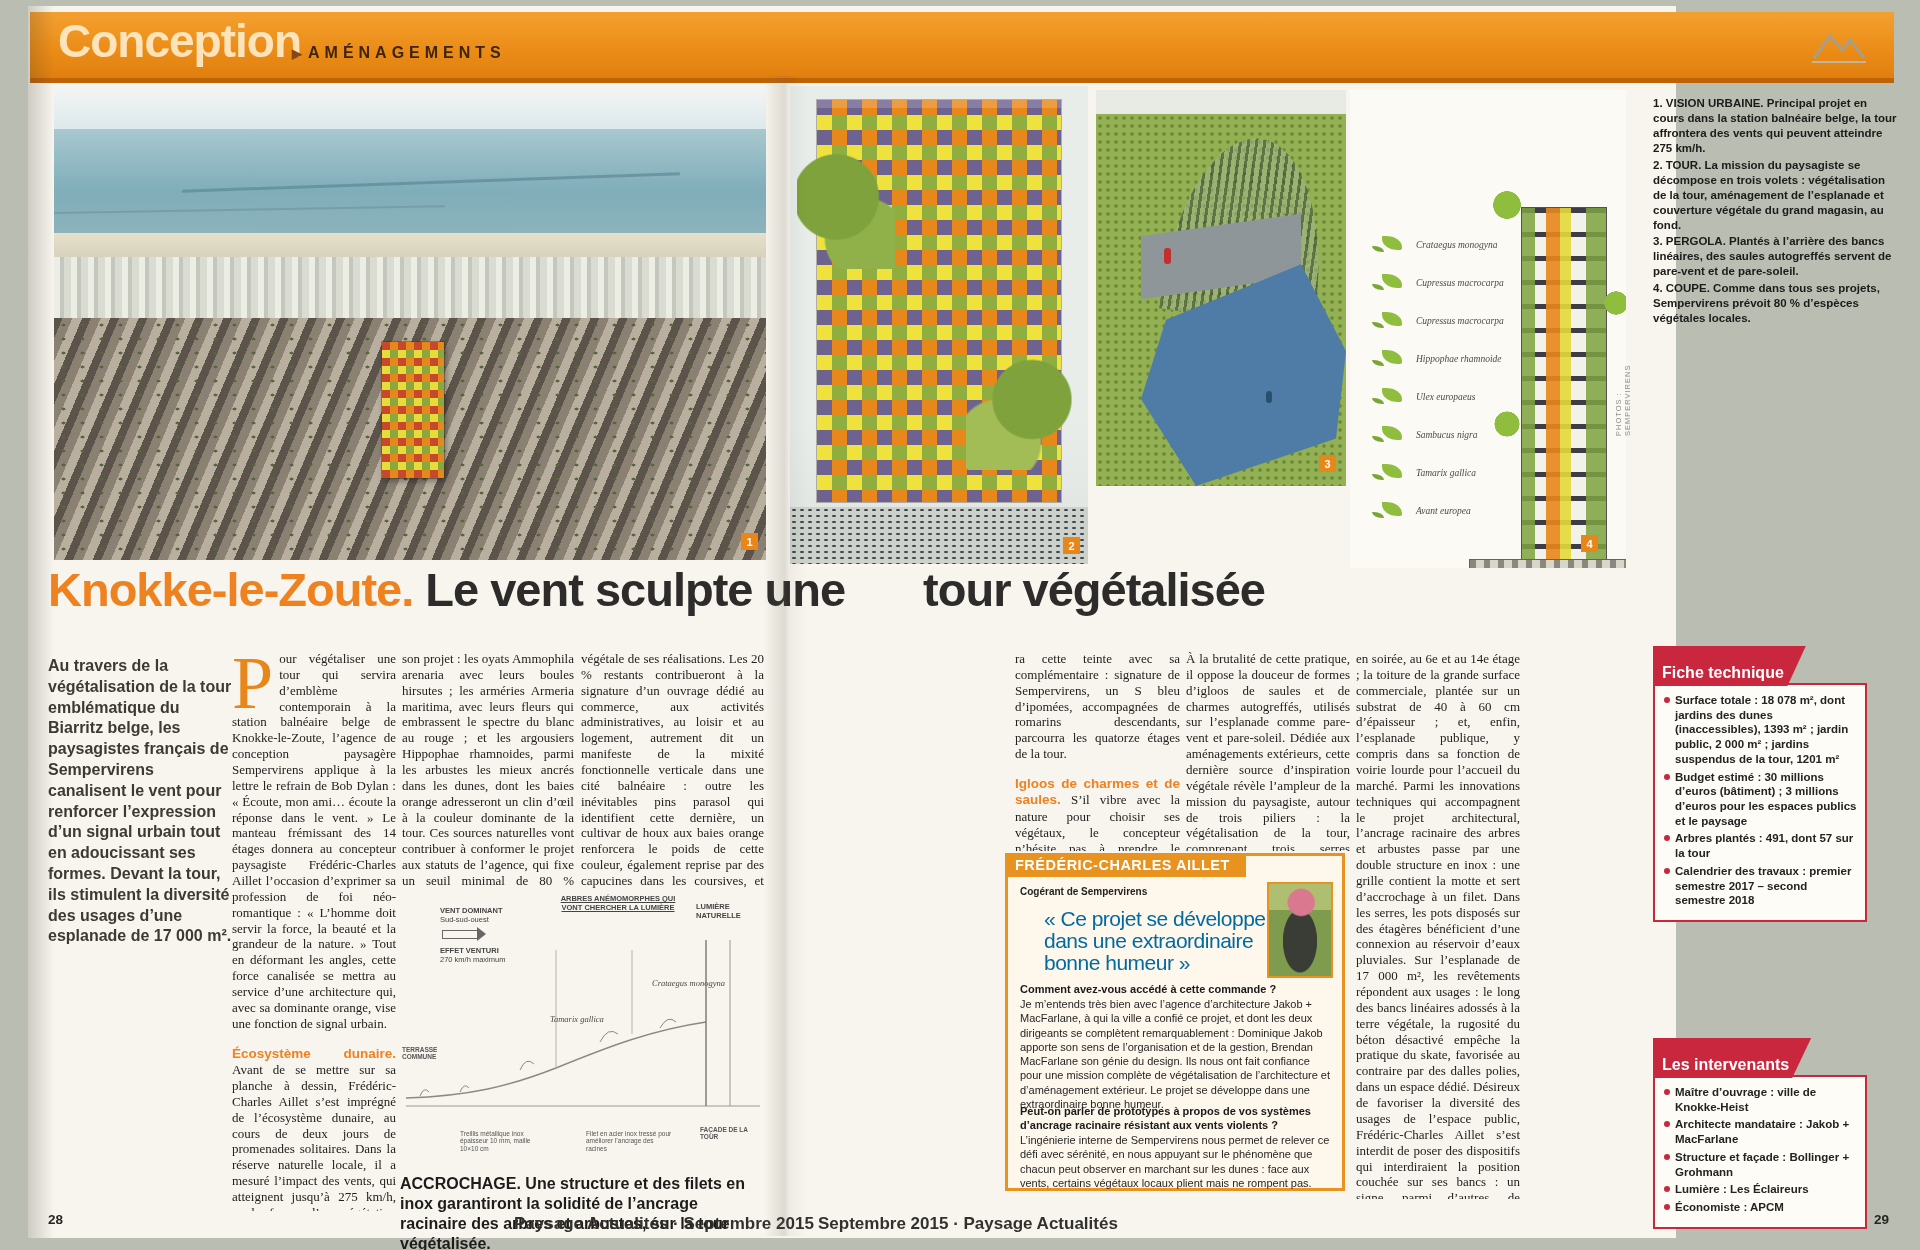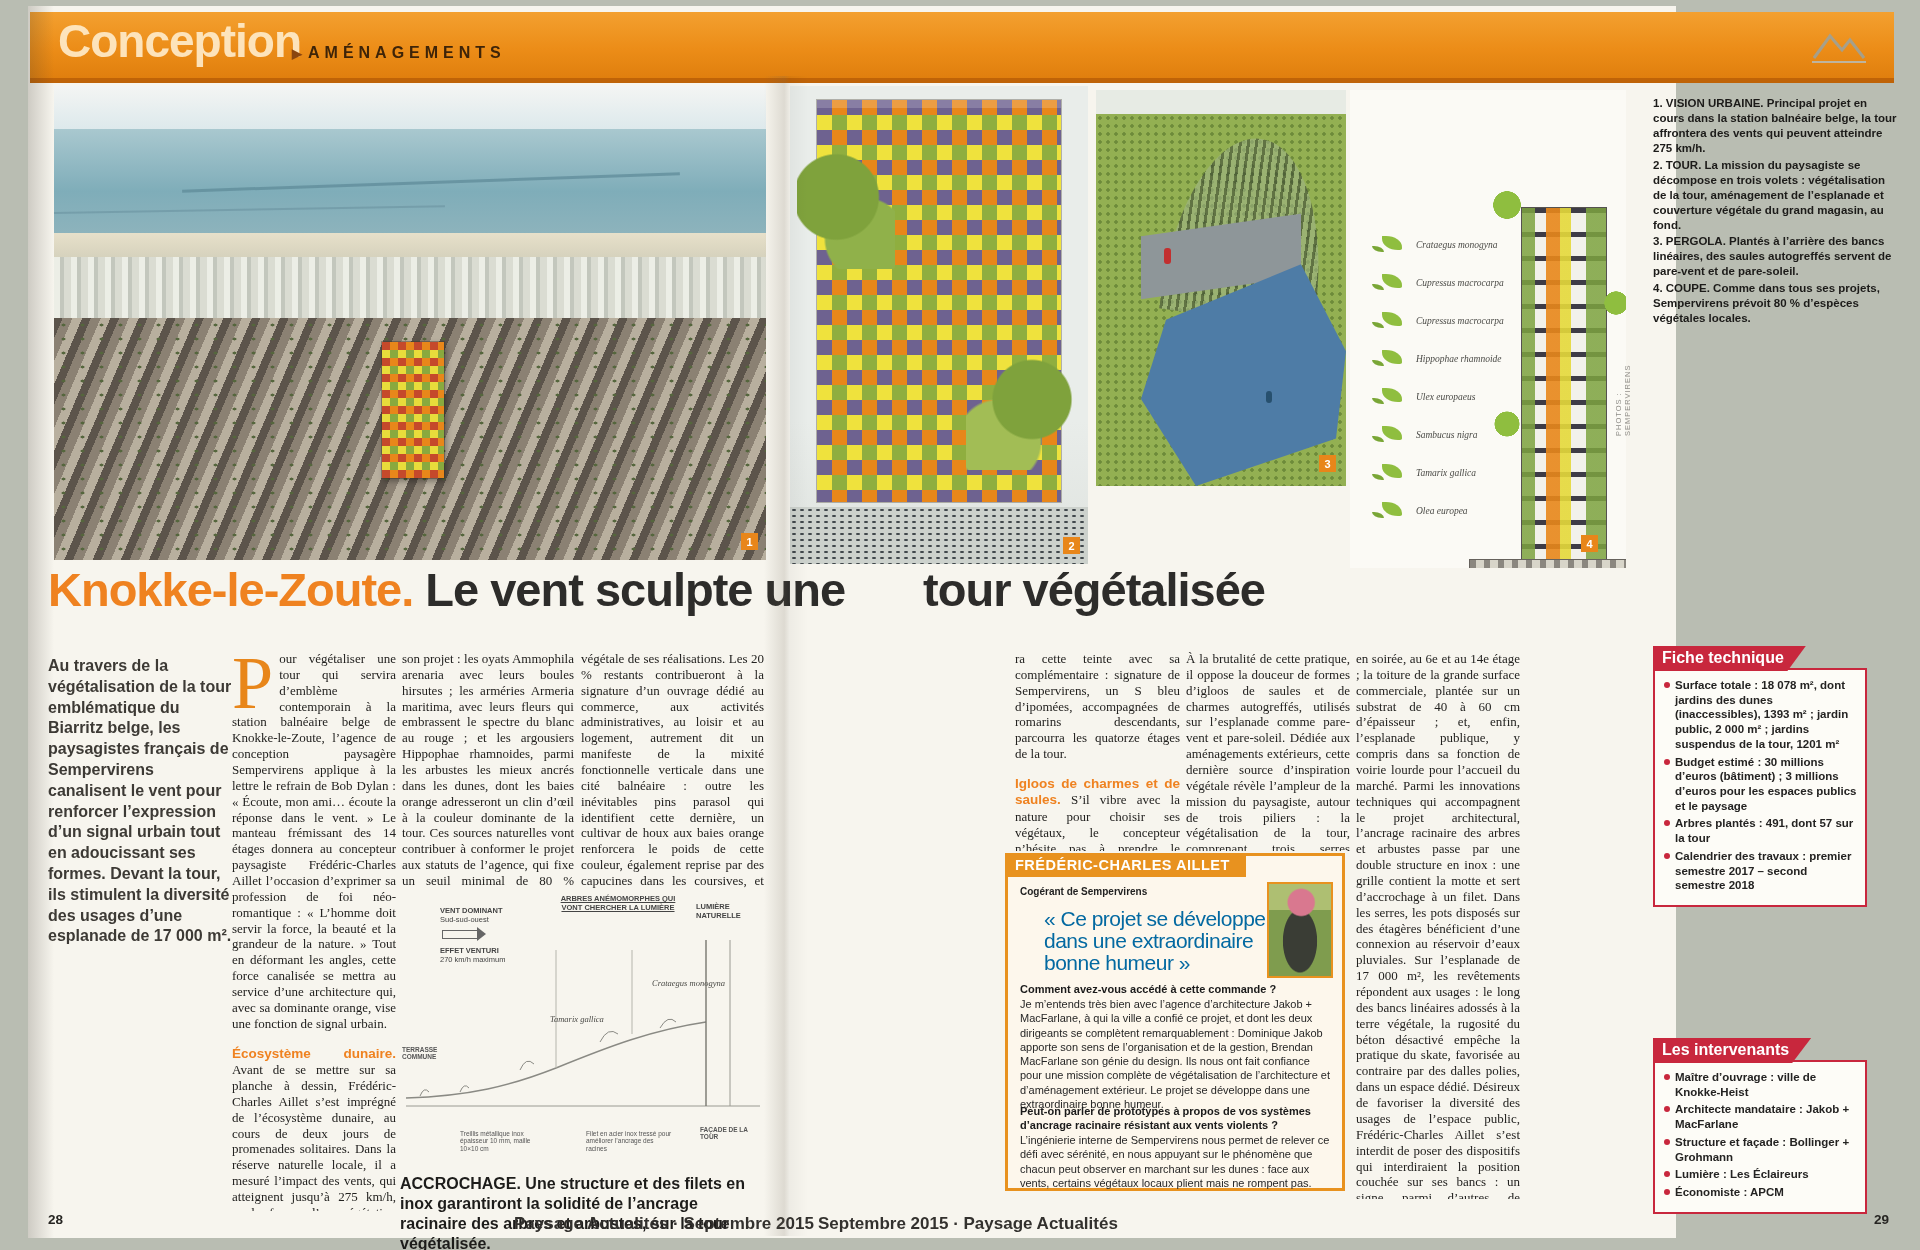--- a/index.html
+++ b/index.html
@@ -145,21 +145,21 @@
        background:linear-gradient(180deg,#aebf72 0 28%,#7f9c4e 28% 100%);}
   .itv-photo::after{content:'';position:absolute;inset:0;
        background:radial-gradient(circle at 52% 20%,#d9788f 0 16%,transparent 18%),
                   radial-gradient(ellipse at 50% 62%,#3a3d35 0 38%,transparent 40%);}
   .itv-q{position:absolute;font-size:11px;font-weight:700;line-height:1.3;color:#1a1a1a;width:306px;left:12px;}
   .itv-a{position:absolute;font-size:11px;line-height:1.3;color:#262626;width:312px;left:12px;}
 
   
   .redbox{position:absolute;width:214px;box-sizing:border-box;}
   .redbox .rb-title{display:inline-block;background:#c8273d;color:#fff;font-weight:700;font-size:16px;
-       padding:3px 22px 4px 9px;clip-path:polygon(0 0,100% 0,88% 100%,0 100%);position:relative;z-index:2;}
+       padding:18px 22px 4px 9px;clip-path:polygon(0 0,100% 0,88% 100%,0 100%);position:relative;z-index:2;}
   .redbox .rb-body{border:2px solid #c8273d;background:#fdfcf7;margin-top:-3px;padding:8px 8px 9px 9px;}
   .rb-item{position:relative;font-size:11.5px;font-weight:700;line-height:1.28;color:#242322;
        padding-left:11px;margin-bottom:3px;}
   .rb-item::before{content:'';position:absolute;left:0;top:4px;width:6px;height:6px;border-radius:50%;background:#c8273d;}
   .fiche{left:1625px;top:640px;}
   .interv{left:1625px;top:1032px;}
 
   
   .pageno{position:absolute;font-size:13.5px;font-weight:700;color:#262522;}
   .foot{position:absolute;font-size:17px;color:#33312e;}
@@ -249,21 +249,21 @@
   </div>
 
   <div class="photo ph4">
     <div class="sp-row" style="top:150px;">Crataegus monogyna</div>
     <div class="sp-row" style="top:188px;">Cupressus macrocarpa</div>
     <div class="sp-row" style="top:226px;">Cupressus macrocarpa</div>
     <div class="sp-row" style="top:264px;">Hippophae rhamnoide</div>
     <div class="sp-row" style="top:302px;">Ulex europaeus</div>
     <div class="sp-row" style="top:340px;">Sambucus nigra</div>
     <div class="sp-row" style="top:378px;">Tamarix gallica</div>
-    <div class="sp-row" style="top:416px;">Olea europea</div>
+    <div class="sp-row" style="top:416px;">Avant europea</div>
     <div class="sect-tower"></div>
     <div class="sect-blob" style="left:140px;top:100px;width:34px;height:30px;"></div>
     <div class="sect-blob" style="left:252px;top:200px;width:28px;height:26px;"></div>
     <div class="sect-blob" style="left:142px;top:320px;width:30px;height:28px;"></div>
     <div class="badge" style="right:28px;bottom:16px;">4</div>
   </div>
 
   <div class="caps">
     <p><span>1. VISION URBAINE.</span><span> Principal projet en cours dans la station balnéaire belge, la tour affrontera des vents qui peuvent atteindre 275 km/h.</span></p>
     <p><span>2. TOUR.</span><span> La mission du paysagiste se décompose en trois volets : végétalisation de la tour, aménagement de l’esplanade et couverture végétale du grand magasin, au fond.</span></p>

